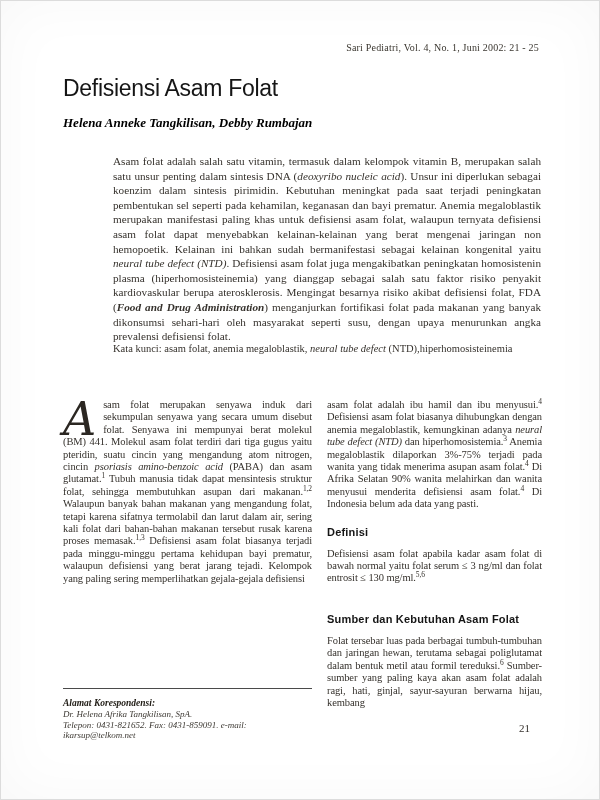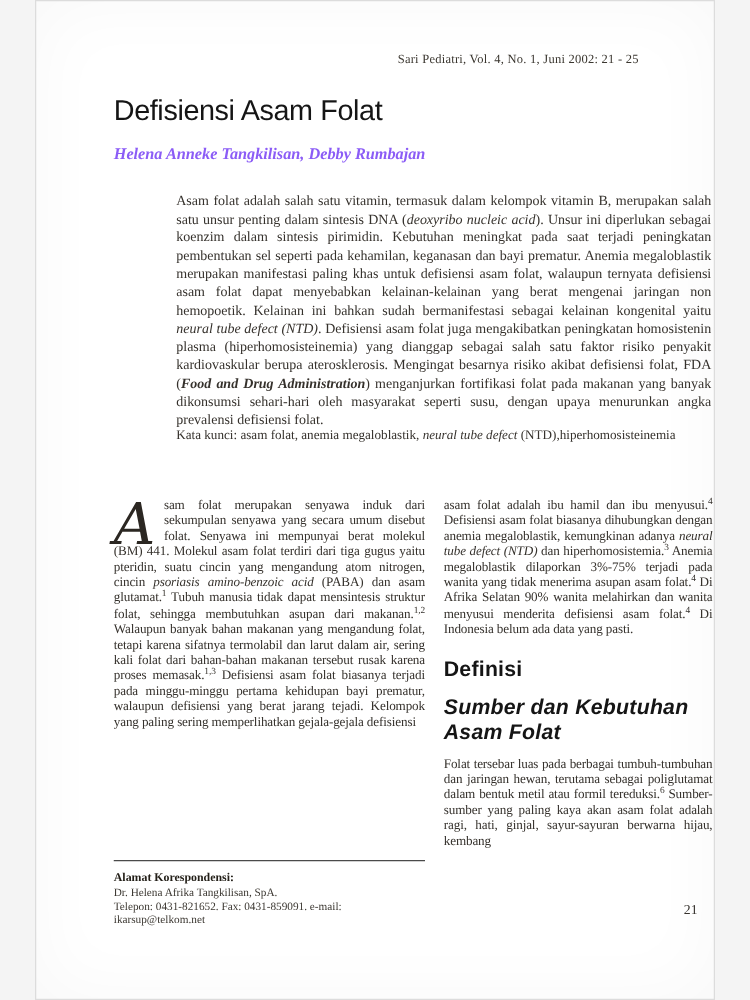--- a/index.html
+++ b/index.html
@@ -1,41 +1,41 @@
 <!DOCTYPE html>
 <html style="--ink: #35312c; --heading-ink: #151515; --rule: #4a4a4a; --paper: #ffffff; --edge: #dcdcdc;"><head>
 <meta charset="utf-8">
 <style>
   :root{
     --ink:#35312c; --heading-ink:#151515; --rule:#4a4a4a; --paper:#ffffff; --edge:#dcdcdc;
   }
   html,body{margin:0;padding:0;background:#f4f4f4;}
   .page{
-    position:relative; width:544px; height:800px; margin:0 auto;
+    position:relative; width:600px; height:800px; margin:0 auto;
     background:var(--paper);
     border:1px solid var(--edge);
     box-sizing:border-box;
     box-shadow:inset 0 0 60px rgba(0,0,0,0.03);
     font-family:"Liberation Serif", serif;
     color:var(--ink);
     overflow:hidden;
   }
   .journal-line{
     position:absolute; top:41px; right:60px;
     font-size:10px; letter-spacing:0.2px; color:#3a362f;
   }
   .paper-title{
     position:absolute; left:62px; top:74px;
     font-family:"Liberation Sans", sans-serif;
     font-weight:normal; font-size:23px; letter-spacing:-0.3px;
     color:var(--heading-ink); margin:0;
   }
   .authors{
     position:absolute; left:62px; top:114px;
-    font-style:italic; font-weight:bold; font-size:13px; color:#8b5cf6;
+    font-style:italic; font-weight:bold; font-size:13px; color:#000000;
   }
   .abstract{
     position:absolute; left:112px; top:153px; width:428px;
     font-size:11.2px; line-height:14.6px; text-align:justify;
   }
   .keywords{
     position:absolute; left:112px; top:341px; width:428px;
     font-size:10.5px; line-height:13px;
   }
   .columns{
@@ -54,34 +54,34 @@
   }
   .dropcap{
     float:left;
     font-family:"DejaVu Serif", serif;
     font-style:italic; font-size:46px; line-height:34px;
     margin:3px 7px 0 0; color:#2b2archive;
     color:#2b2722;
   }
   .section-heading{
     font-family:"Liberation Sans", sans-serif;
-    font-weight:bold; font-size:17px; color:var(--heading-ink);
+    font-weight:bold; font-size:11px; color:var(--heading-ink);
     margin:15px 0 10px 0; letter-spacing:0.2px;
   }
   .footnote-block{
     margin-top:auto; margin-bottom:10px;
   }
   .footnote-rule{
     border:none; border-top:1px solid var(--rule);
     margin:0 0 6px 0; width:249px;
   }
   .footnote-text{
     font-size:9px; line-height:10.8px; color:#3c3832;
   }
-  .correspondence{ margin-top:9px; }
+  .correspondence{ margin-top:9px;font-style:italic; }
   .correspondence-heading{
     font-size:9.5px; font-weight:bold; color:#242019; margin-bottom:1px;
   }
   .correspondence-line{
     font-size:9px; line-height:10.6px; color:#3c3832;
   }
   .page-number{
     position:absolute; left:518px; top:721px;
     font-size:11px; color:#35312c;
   }
@@ -118,22 +118,23 @@
           <div class="correspondence-line">Dr. Helena Afrika Tangkilisan, SpA.</div>
           <div class="correspondence-line">Telepon: 0431-821652. Fax: 0431-859091. e-mail: ikarsup@telkom.net</div>
         </div>
       </div>
     </div>
 
     <div class="col-right">
       <div class="body-par"><span>asam folat adalah ibu hamil dan ibu menyusui.</span><sup>4</sup><span> Defisiensi asam folat biasanya dihubungkan dengan anemia megaloblastik, kemungkinan adanya </span><span class="it">neural tube defect (NTD)</span><span> dan hiperhomosistemia.</span><sup>3</sup><span> Anemia megaloblastik dilaporkan 3%-75% terjadi pada wanita yang tidak menerima asupan asam folat.</span><sup>4</sup><span> Di Afrika Selatan 90% wanita melahirkan dan wanita menyusui menderita defisiensi asam folat.</span><sup>4</sup><span> Di Indonesia belum ada data yang pasti.</span></div>
 
       <h3 class="section-heading">Definisi</h3>
+      <div class="body-par"><span>Defisiensi asam folat apabila kadar asam folat di bawah normal yaitu folat serum ≤ 3 ng/ml dan folat entrosit ≤ 130 mg/ml.</span><sup>5,6</sup></div>
 
-      <h3 class="section-heading" style="margin-top:8px;font-style:italic;">Sumber dan Kebutuhan Asam Folat</h3>
+      <h3 class="section-heading" style="margin-top:28px;">Sumber dan Kebutuhan Asam Folat</h3>
       <div class="body-par"><span>Folat tersebar luas pada berbagai tumbuh-tumbuhan dan jaringan hewan, terutama sebagai poliglutamat dalam bentuk metil atau formil tereduksi.</span><sup>6</sup><span> Sumber-sumber yang paling kaya akan asam folat adalah ragi, hati, ginjal, sayur-sayuran berwarna hijau, kembang</span></div>
     </div>
 
   </div>
 
   <div class="page-number">21</div>
 
 </div>
 
 </body></html>

